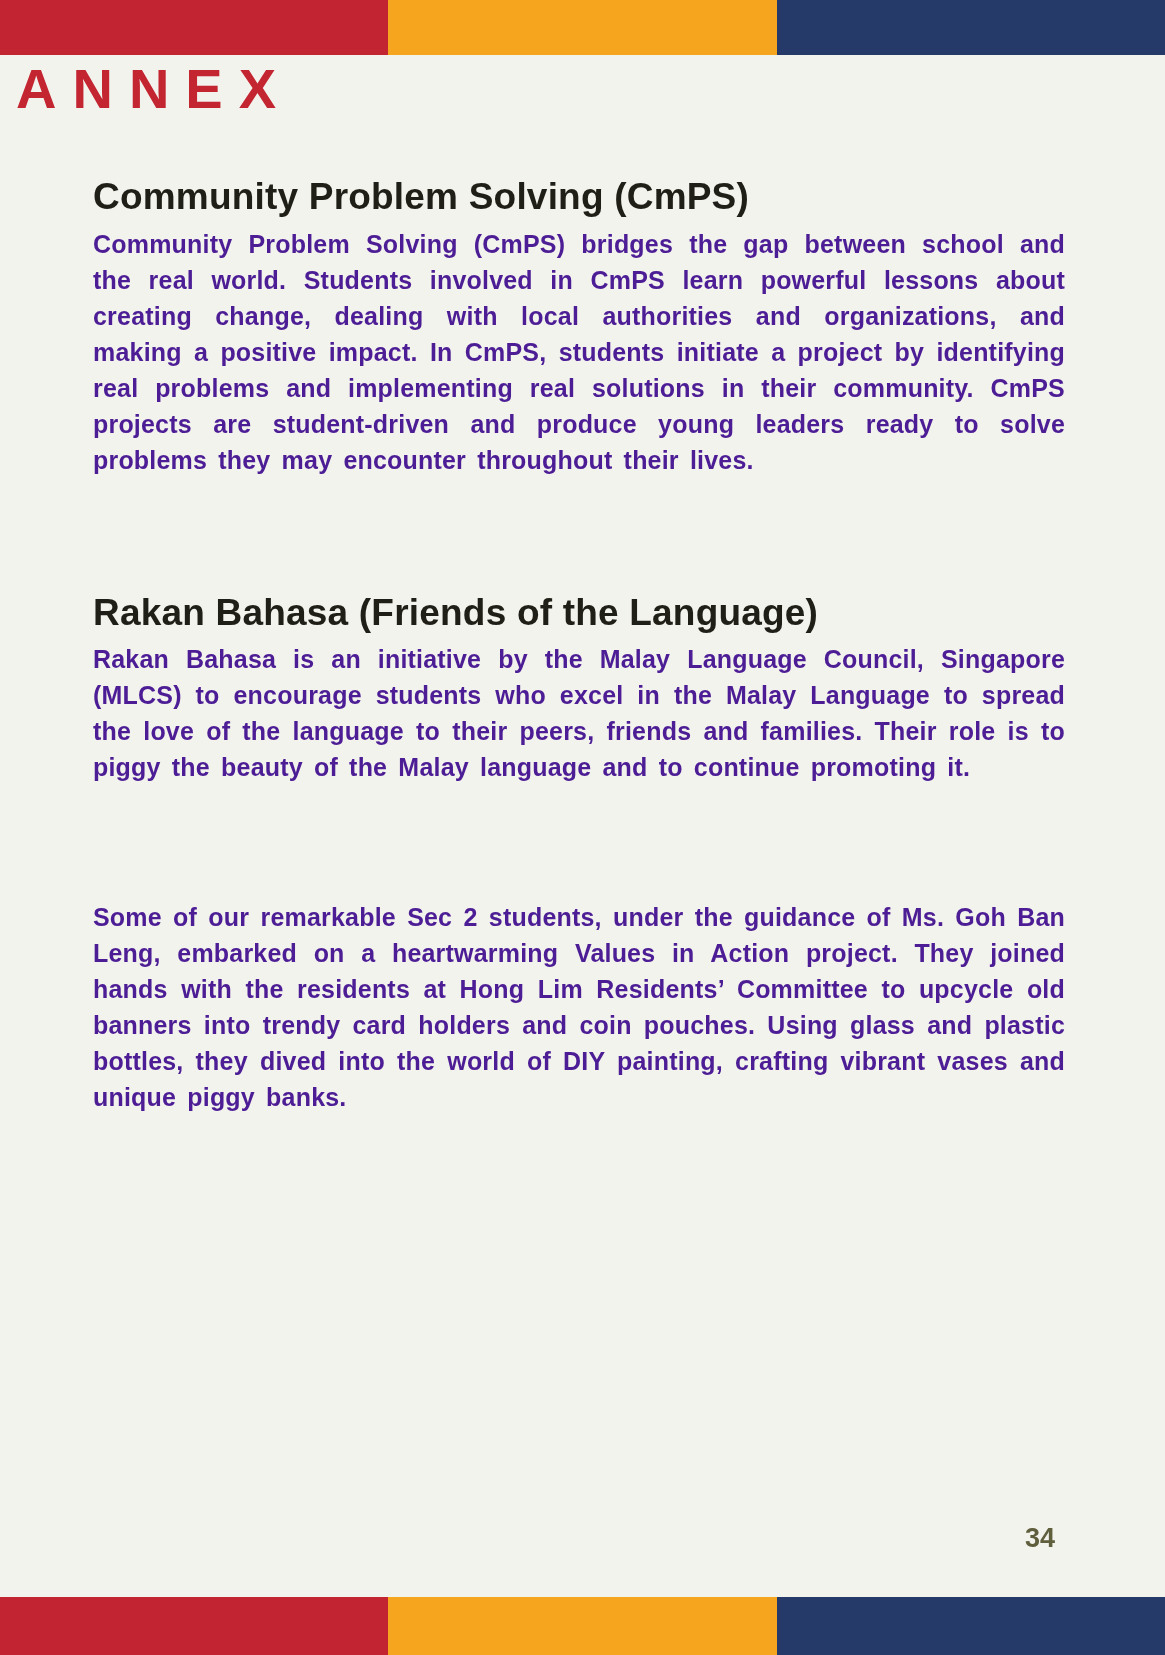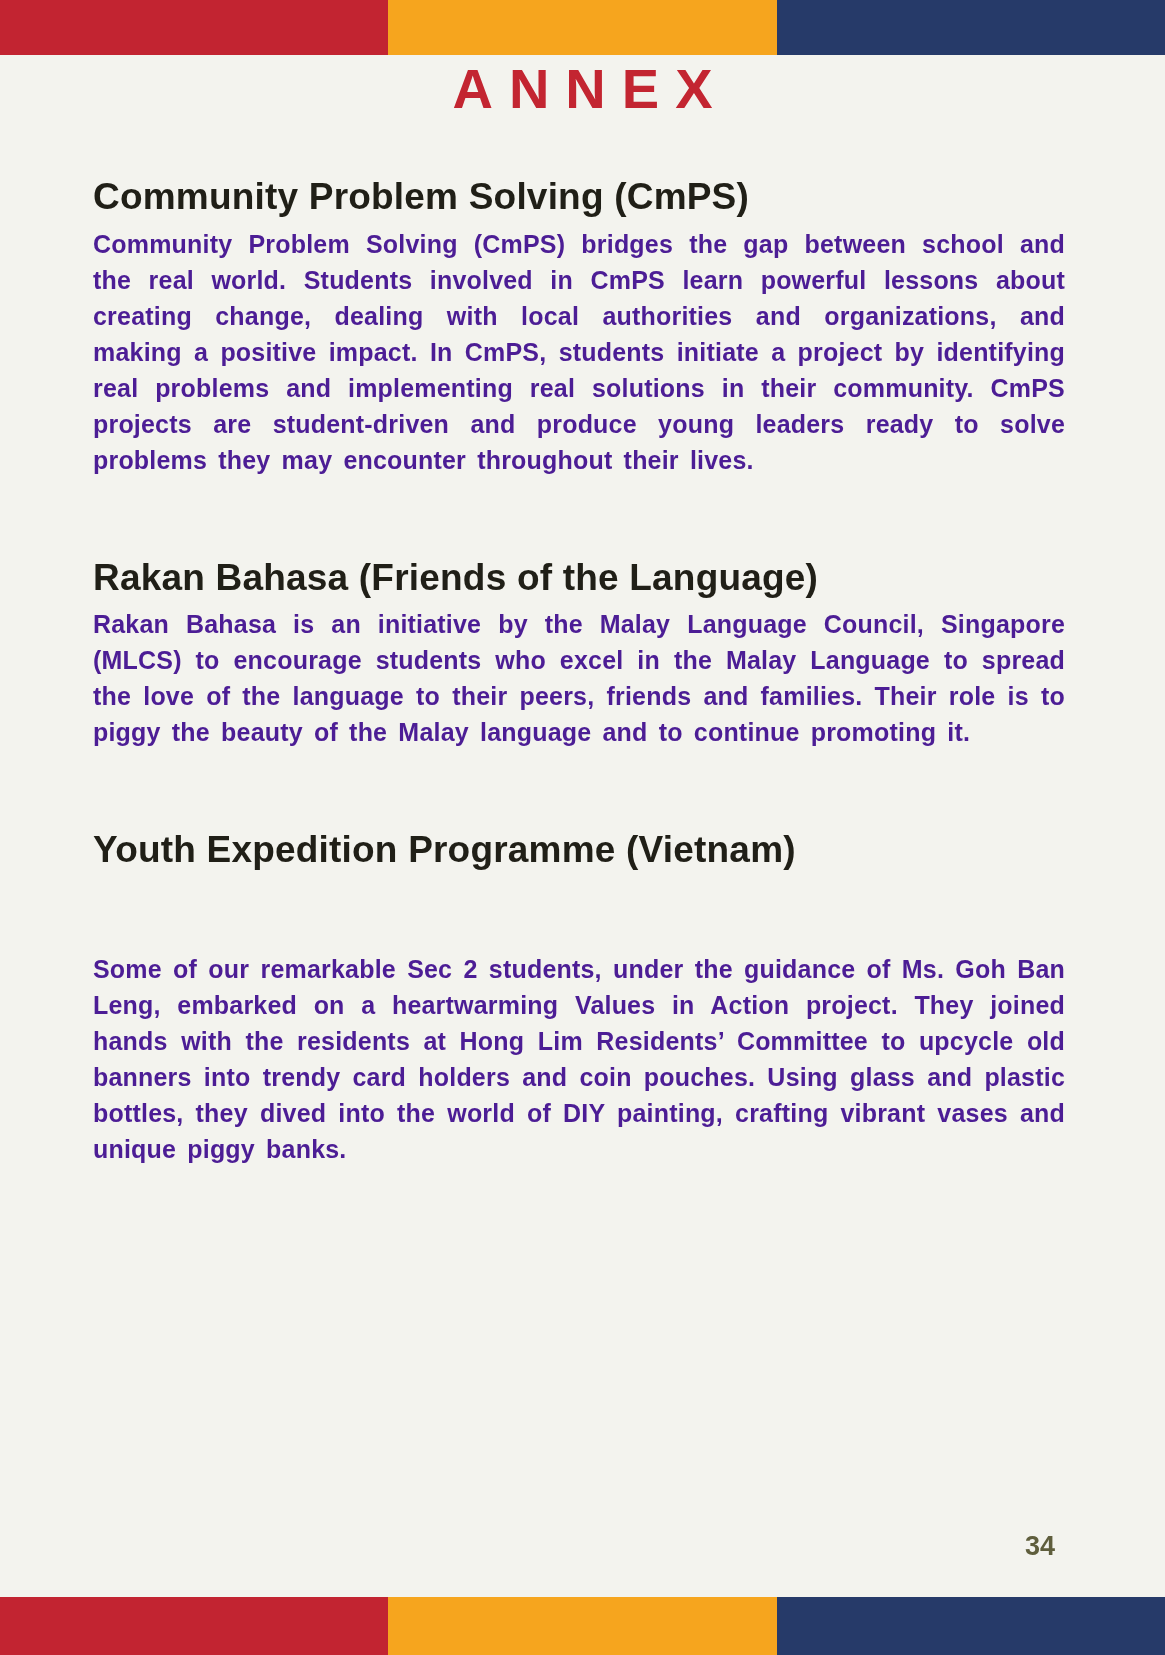--- a/index.html
+++ b/index.html
@@ -13,21 +13,21 @@
   .color-bar { position: absolute; left: 0; width: 100%; display: flex; }
   .color-bar.top { top: 0; height: 55px; }
   .color-bar.bottom { bottom: 0; height: 58px; }
   .seg { flex: 1 1 0; height: 100%; }
   .seg.red    { background: #c22431; }
   .seg.yellow { background: #f6a51e; }
   .seg.navy   { background: #263a69; }
 
   .page-title {
     position: absolute; top: 58px; left: 0; width: 100%;
-    margin: 0; text-align: center;
+    margin: 0; 
     font-size: 56px; font-weight: 700; line-height: 1.12;
     letter-spacing: 16px; text-indent: 16px;
     color: #c32531;
   }
 
   .content {
     position: absolute; top: 176px; left: 93px; width: 972px;
   }
   .sec h2 {
     margin: 0 0 7px 0;
@@ -35,27 +35,26 @@
     font-weight: 700; color: #201f17;
     letter-spacing: 0.2px;
   }
   .sec p {
     margin: 0;
     font-size: 25px; line-height: 36px;
     font-weight: 700; color: #4c1d95;
     text-align: justify; text-align-last: left;
     word-spacing: 4px; letter-spacing: 0.2px;
   }
-  .sec + .sec { margin-top: 79px; }
+  .sec + .sec { margin-top: 114px; }
 
   .page-number {
     position: absolute; top: 1522px; right: 110px;
     font-size: 27px; font-weight: 700; color: #5f5e3d;
     line-height: 1.2;
-    margin-top: 8px;
   }
 </style>
 </head>
 <body>
 
 <div class="page">
 
   <header class="color-bar top">
     <div class="seg red"></div>
     <div class="seg yellow"></div>
@@ -70,21 +69,20 @@
       <h2>Community Problem Solving (CmPS)</h2>
       <p>Community Problem Solving (CmPS) bridges the gap between school and the real world. Students involved in CmPS learn powerful lessons about creating change, dealing with local authorities and organizations, and making a positive impact. In CmPS, students initiate a project by identifying real problems and implementing real solutions in their community. CmPS projects are student-driven and produce young leaders ready to solve problems they may encounter throughout their lives.</p>
     </section>
 
     <section class="sec">
       <h2>Rakan Bahasa (Friends of the Language)</h2>
       <p>Rakan Bahasa is an initiative by the Malay Language Council, Singapore (MLCS) to encourage students who excel in the Malay Language to spread the love of the language to their peers, friends and families. Their role is to piggy the beauty of the Malay language and to continue promoting it.</p>
     </section>
 
     <section class="sec">
-      <h2>Youth Expedition Programme (Vietnam)</h2>
     </section>
 
     <section class="sec">
       <p>Some of our remarkable Sec 2 students, under the guidance of Ms. Goh Ban Leng, embarked on a heartwarming Values in Action project. They joined hands with the residents at Hong Lim Residents’ Committee to upcycle old banners into trendy card holders and coin pouches. Using glass and plastic bottles, they dived into the world of DIY painting, crafting vibrant vases and unique piggy banks.</p>
     </section>
 
   </main>
 
   <div class="page-number">34</div>
 

